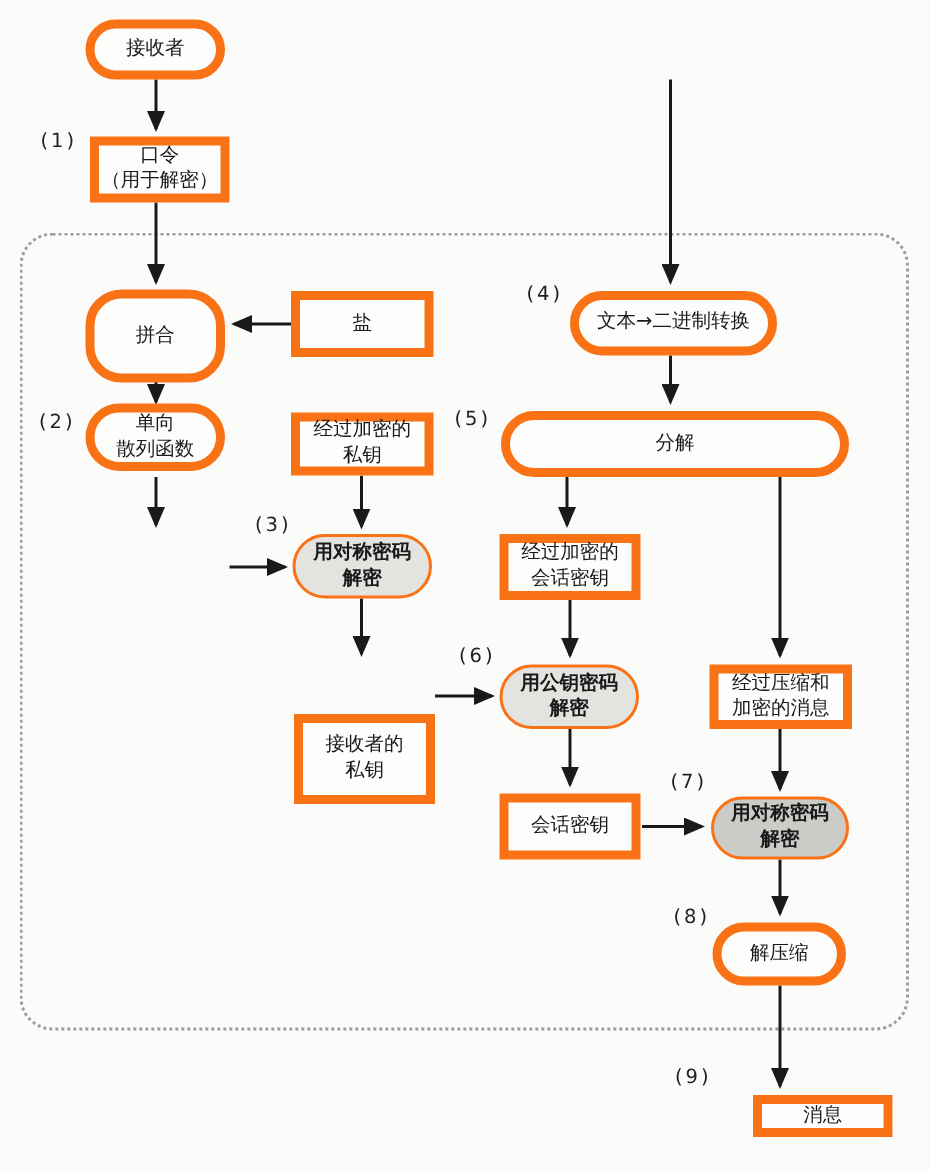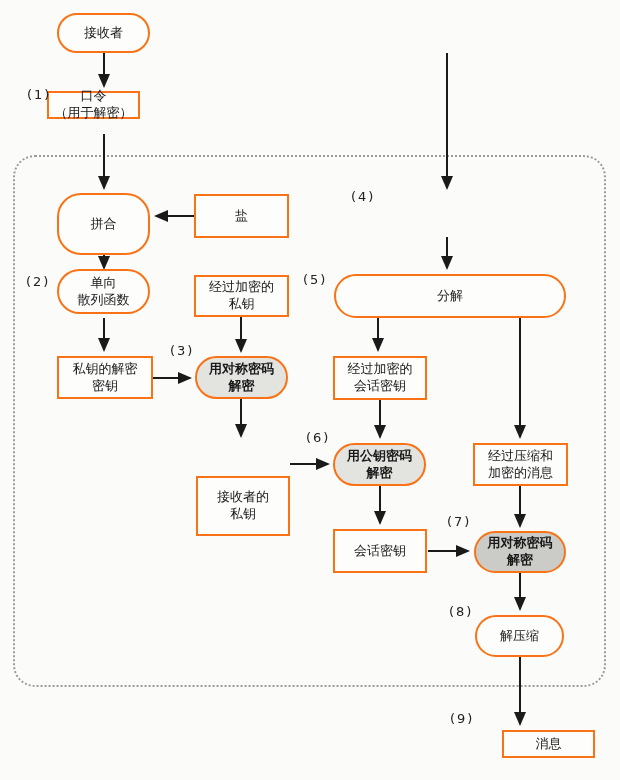--- a/index.html
+++ b/index.html
@@ -34,21 +34,21 @@
     border-radius: 22px;
     box-sizing: border-box;
   }
   .node {
     position: absolute;
     box-sizing: border-box;
     display: flex;
     align-items: center;
     justify-content: center;
     text-align: center;
-    border: 2px solid #f97316;
+    border: 6px solid #f97316;
     background: #fdfdfc;
     font-size: 13px;
     line-height: 1.3;
     white-space: pre-line;
     z-index: 2;
   }
   .stadium { border-radius: 24px; }
   .shaded {
     background: #e3e3e0;
     font-weight: bold;
@@ -109,39 +109,38 @@
   <span class="step" style="left:351px; top:189px;">(4)</span>
   <span class="step" style="left:303px; top:272px;">(5)</span>
   <span class="step" style="left:306px; top:430px;">(6)</span>
   <span class="step" style="left:447px; top:514px;">(7)</span>
   <span class="step" style="left:449px; top:604px;">(8)</span>
   <span class="step" style="left:450px; top:711px;">(9)</span>
 
   <div class="node stadium" style="left:57px;  top:13px;  width:93px;  height:40px;">接收者</div>
 
 
-  <div class="node" style="left:47px;  top:91px;  width:93px;  height:28px;">口令
+  <div class="node" style="left:60px;  top:91px;  width:93px;  height:44px;">口令
 （用于解密）</div>
 
   <div class="node stadium" style="left:57px;  top:193px; width:93px;  height:62px;">拼合</div>
 
   <div class="node" style="left:194px; top:194px; width:95px;  height:44px;">盐</div>
 
   <div class="node stadium" style="left:57px;  top:269px; width:93px;  height:45px;">单向
 散列函数</div>
 
   <div class="node" style="left:194px; top:275px; width:95px;  height:42px;">经过加密的
 私钥</div>
 
-  <div class="node" style="left:57px;  top:356px; width:96px;  height:43px;">私钥的解密
-密钥</div>
 
   <div class="node stadium shaded" style="left:195px; top:356px; width:93px;  height:43px;">用对称密码
 解密</div>
 
+  <div class="node stadium" style="left:380px; top:194px; width:138px; height:43px;">文本→二进制转换</div>
 
   <div class="node stadium" style="left:334px; top:274px; width:232px; height:44px;">分解</div>
 
   <div class="node" style="left:196px; top:442px; width:94px;  height:60px;margin-top:34px;">接收者的
 私钥</div>
 
   <div class="node" style="left:333px; top:356px; width:94px;  height:44px;">经过加密的
 会话密钥</div>
 
   <div class="node stadium shaded" style="left:333px; top:443px; width:93px;  height:43px;">用公钥密码

